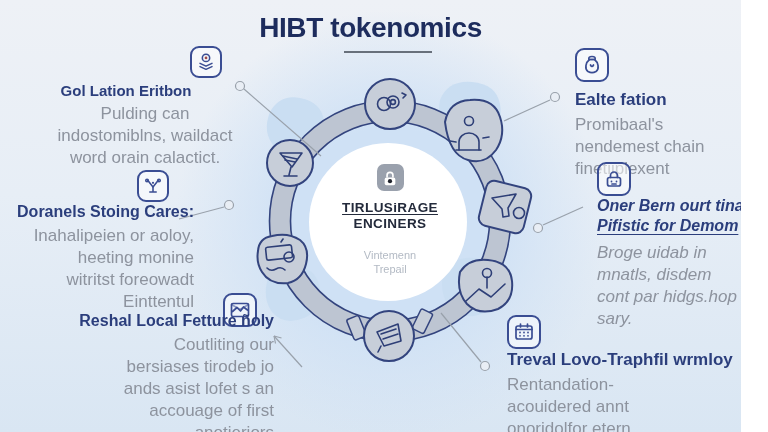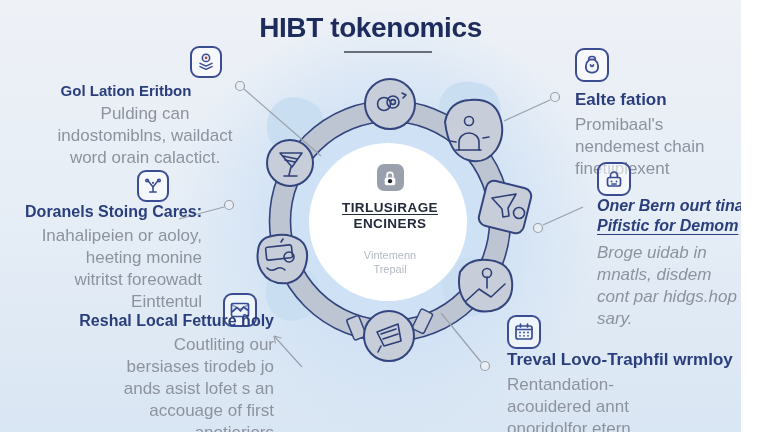--- a/index.html
+++ b/index.html
@@ -32,21 +32,21 @@
   .br-icon { left:507px; top:315px; }
 
   .sec { position:absolute; }
   .heading { font-weight:bold; color:#2b3e7c; }
   .body-text { color:#8d939e; font-size:17px; line-height:1.3; margin-top:4px; }
 
   .tl-text { left:18px; top:82px; width:216px; text-align:center; }
   .tl-text .heading { font-size:15px; }
   .tl-text .body-text { width:178px; margin-left:auto; }
 
-  .ml-text { left:16px; top:203px; width:186px; text-align:right; }
+  .ml-text { left:8px; top:203px; width:186px; text-align:right; }
   .ml-text .heading { font-size:16px; }
   .ml-text .body-text { width:165px; margin-left:auto; }
 
   .bl-text { left:28px; top:312px; width:246px; text-align:right; }
   .bl-text .heading { font-size:16px; }
   .bl-text .body-text { width:172px; margin-left:auto; }
 
   .tr-text { left:575px; top:90px; width:182px; }
   .tr-text .heading { font-size:17px; }
   .tr-text .body-text { width:162px; }

